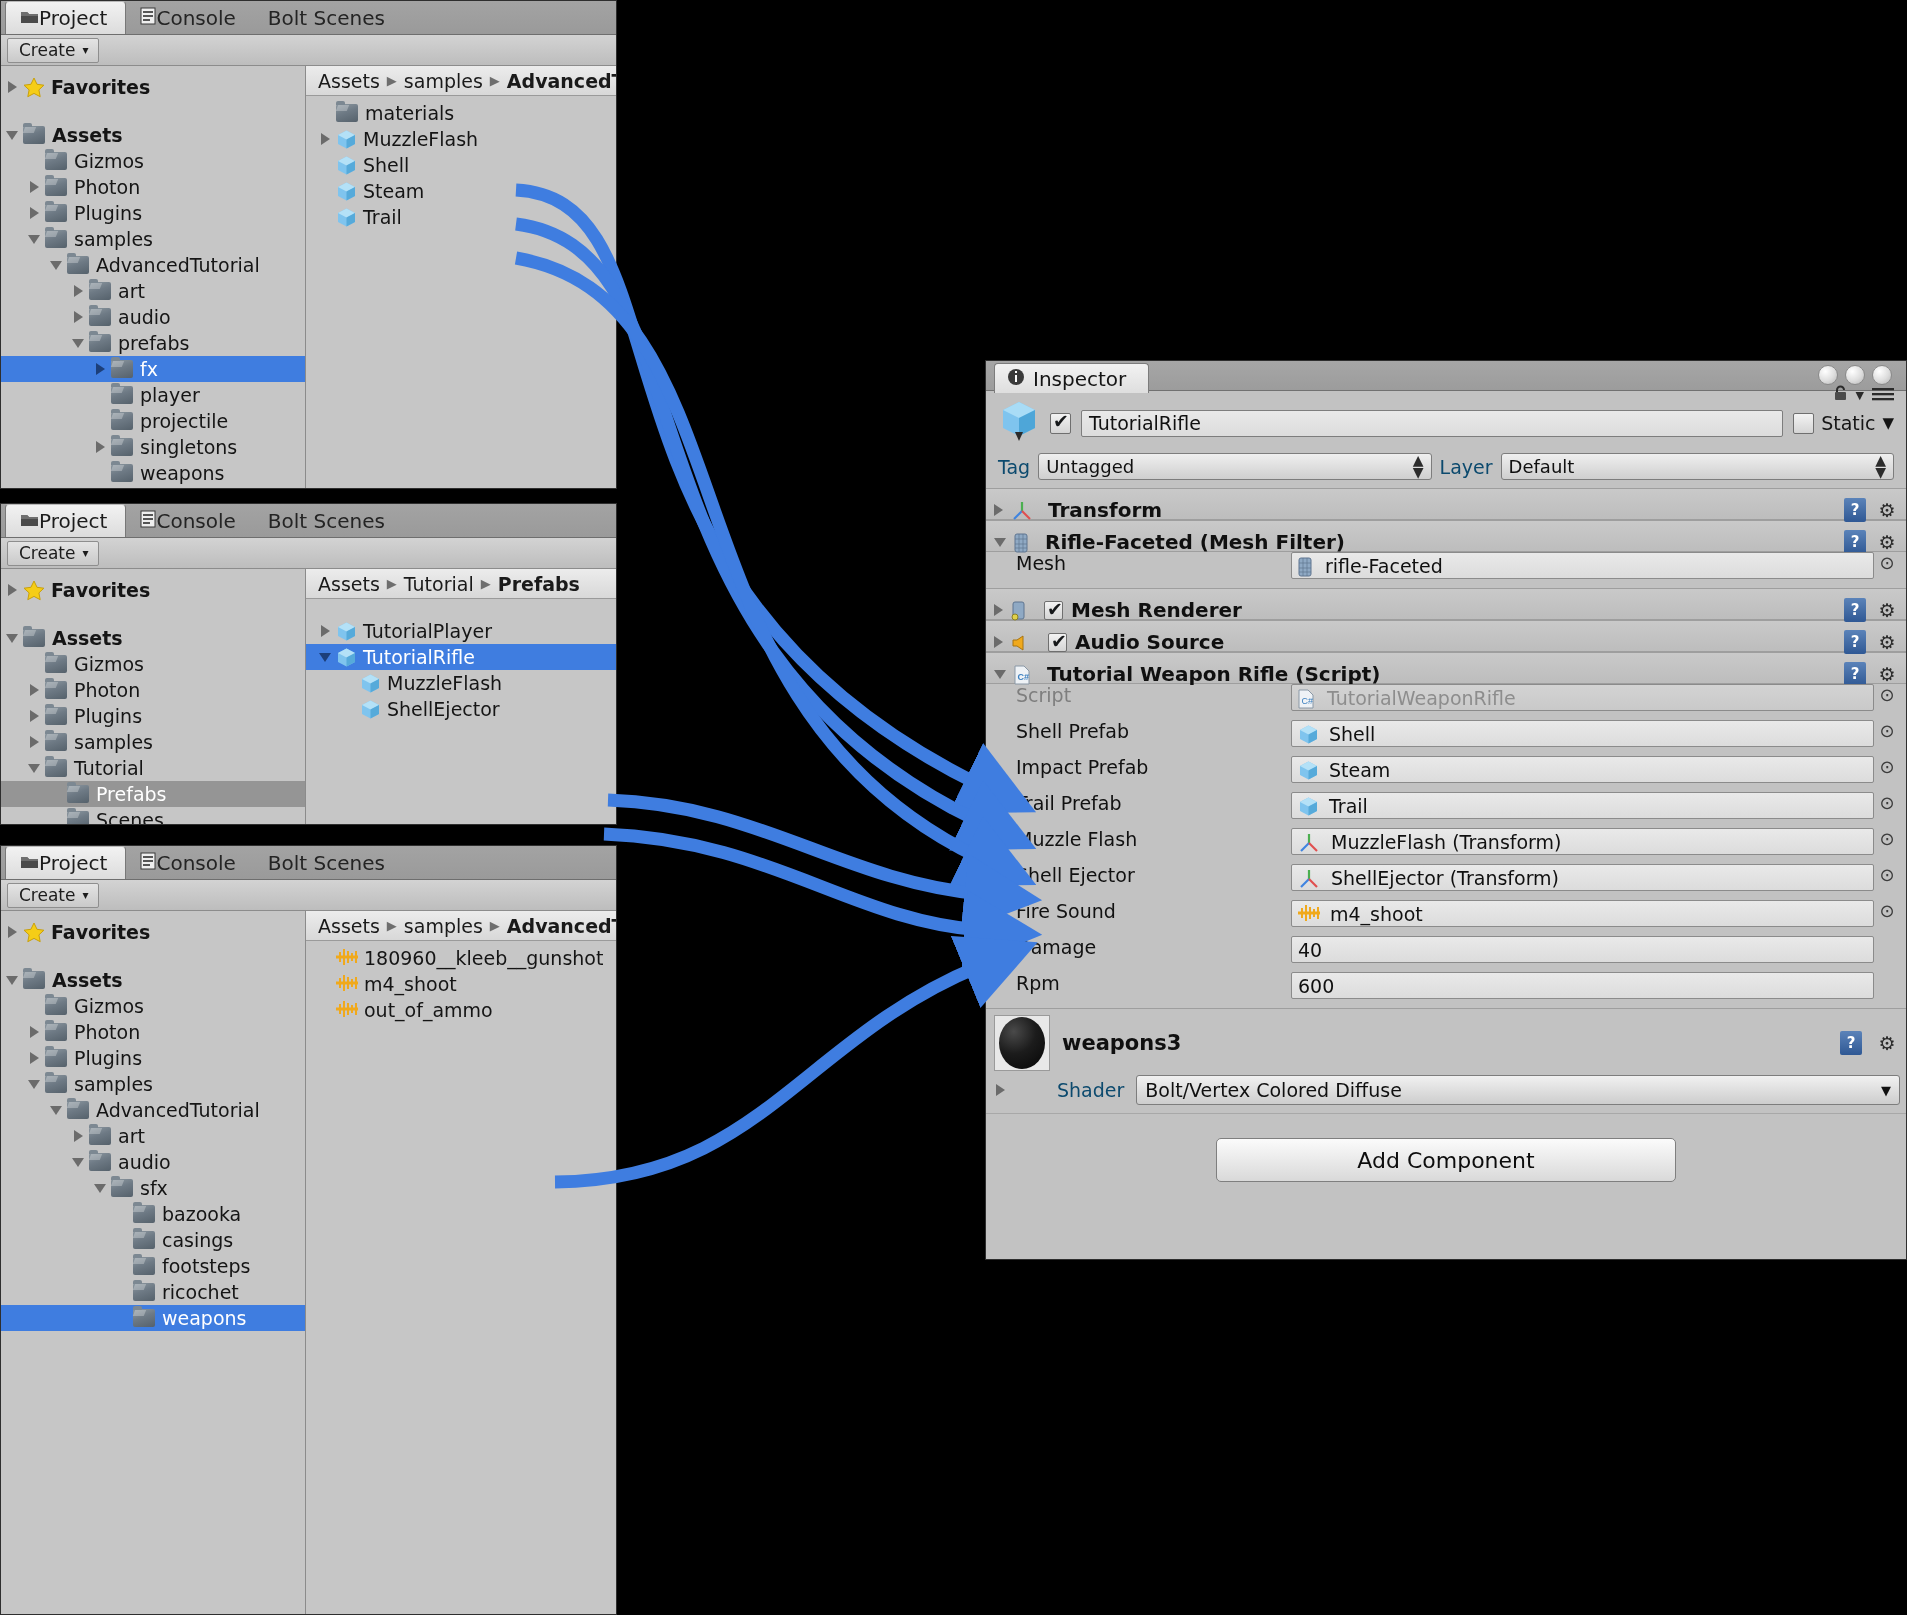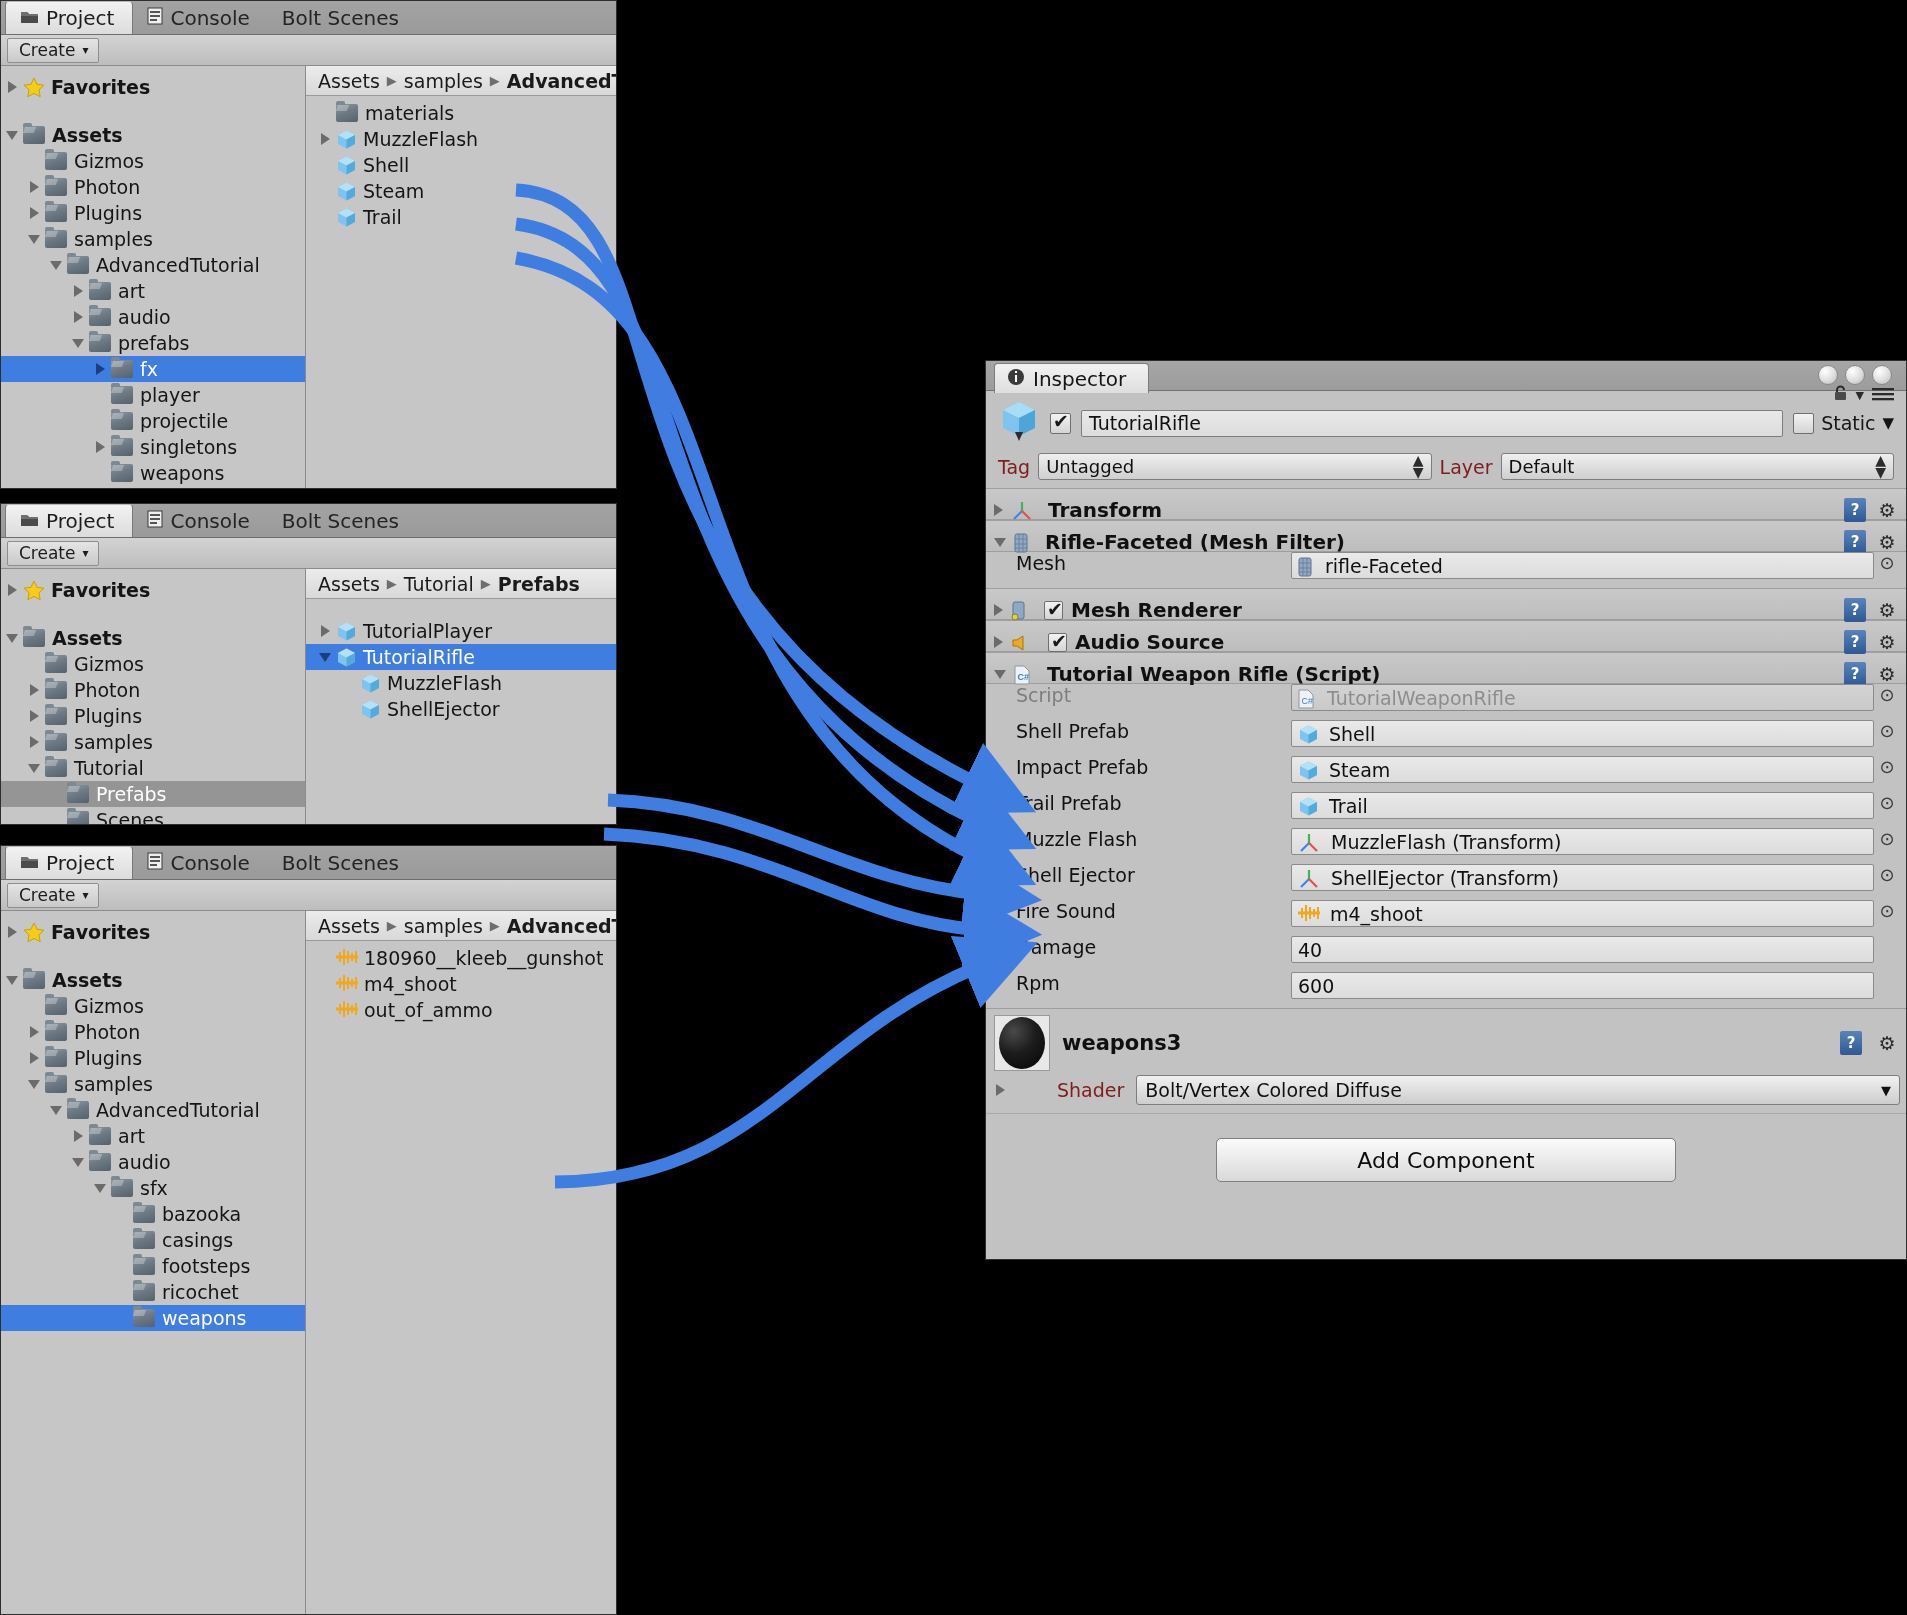--- a/index.html
+++ b/index.html
@@ -23,21 +23,21 @@
   .tabstrip {
     height: 34px;
     background: linear-gradient(180deg,#a3a3a3 0%, #9a9a9a 100%);
     border-bottom: 1px solid #6e6e6e;
     display: flex;
     align-items: flex-end;
     position: relative;
   }
   .tab {
     height: 33px;
-    display: flex; align-items: center; gap: 7px;
+    display: flex; align-items: center; 
     padding: 0 18px 0 14px;
     font-size: 20px; color: #1c1c1c;
     position: relative;
   }
   .tab.active {
     background: linear-gradient(180deg,#f2f2f2 0%, #dcdcdc 100%);
     border-left: 1px solid #787878;
     border-right: 1px solid #787878;
     border-top: 1px solid #b9b9b9;
     border-radius: 4px 4px 0 0;
@@ -166,21 +166,21 @@
   }
   .txtfield {
     flex:1; height: 27px;
     background: linear-gradient(180deg,#e9e9e9,#dcdcdc);
     border:1px solid #7d7d7d; border-radius:2px;
     display:flex; align-items:center; padding: 0 7px;
     font-size: 19px; color:#101010;
   }
   .static-wrap { display:flex; align-items:center; gap:7px; font-size:19px; color:#151515; flex:none; }
   .tl-row { display:flex; align-items:center; gap: 8px; padding: 2px 12px 8px 12px; }
-  .lbl { font-size: 19px; color:#7f1d1d; }
+  .lbl { font-size: 19px; color:#0c4a6e; }
   .popup {
     height: 27px; flex:1;
     background: linear-gradient(180deg,#efefef,#cfcfcf);
     border:1px solid #7d7d7d; border-radius:3px;
     display:flex; align-items:center; justify-content:space-between;
     padding: 0 7px; font-size: 18px; color:#101010;
   }
   .updown { font-size: 14px; color:#2c2c2c; line-height:0.8; }
 
   .comp-header {

